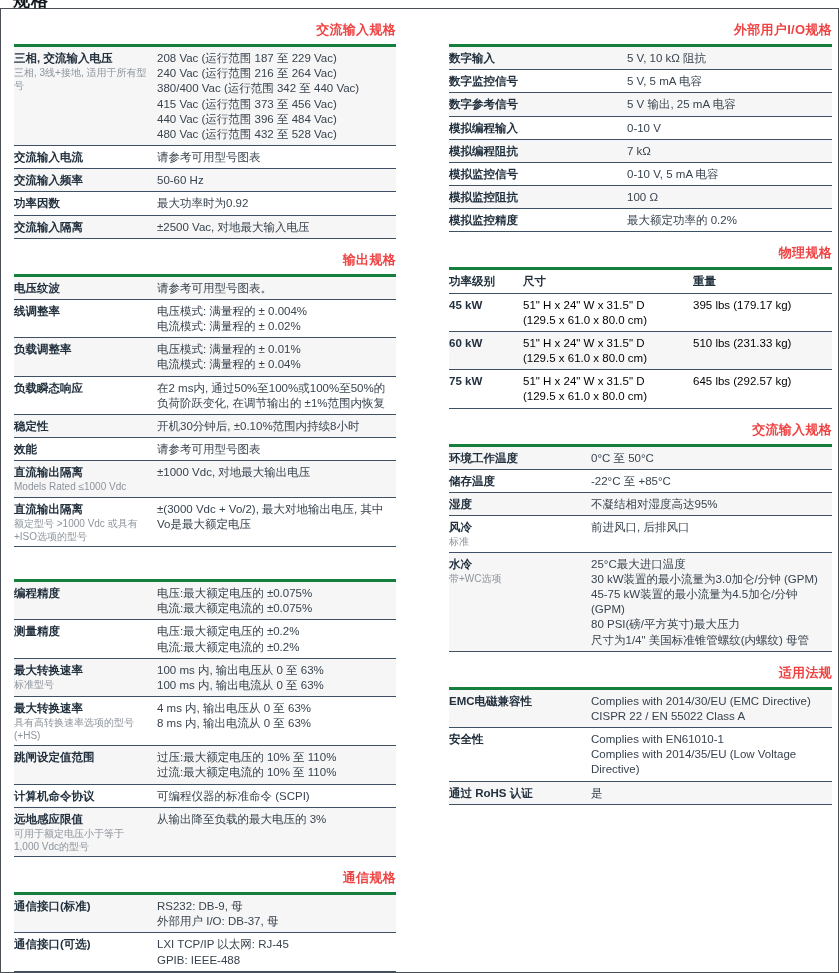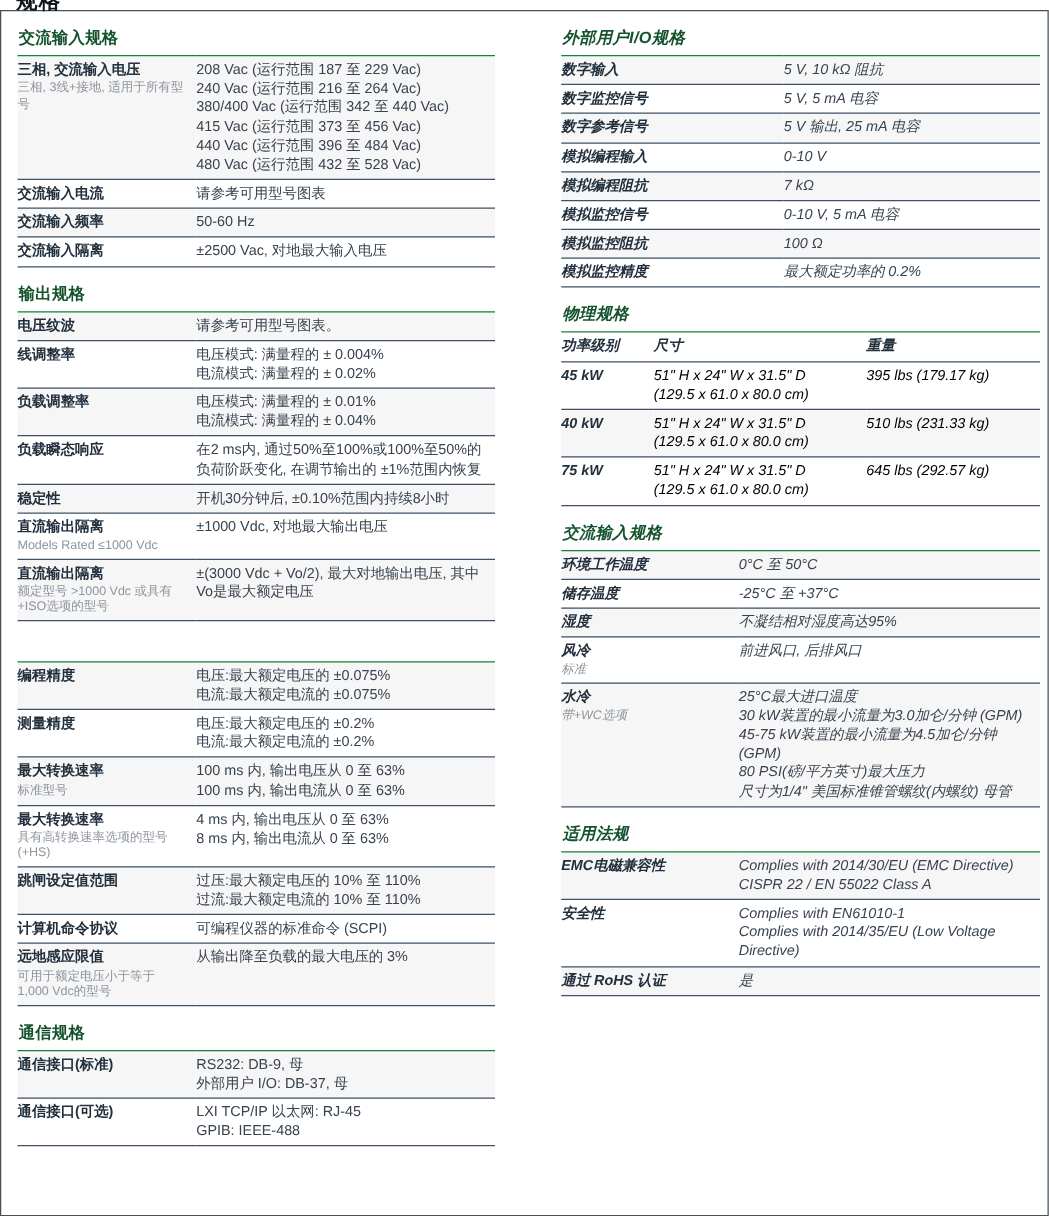--- a/index.html
+++ b/index.html
@@ -13,27 +13,27 @@
     position:absolute;top:-11px;left:13px;margin:0;
     font-size:17px;font-weight:bold;color:#10161c;letter-spacing:1px;z-index:2;
   }
   .sheet{
     position:absolute;top:8px;left:0;right:0;bottom:0;
     box-sizing:border-box;border:1px solid #4a4f55;overflow:hidden;background:#fff;
   }
   .columns{display:flex;padding:0 6px 0 13px;}
   .col-left{width:382px;flex:none;}
   .col-gap{width:53px;flex:none;}
-  .col-right{width:383px;flex:none;font-style:italic;}
+  .col-right{width:383px;flex:none;}
 
   .sec-title{
     margin:0;padding:12px 0 5px 1px;
-    font-size:13px;font-weight:bold;color:#14532d;letter-spacing:0.3px;
+    font-size:13px;font-weight:bold;color:#ef4444;letter-spacing:0.3px;text-align:right;
   }
-  table{width:100%;border-collapse:collapse;border-top:1px solid #15803d;border-bottom:1px solid #3d5064;}
+  table{width:100%;border-collapse:collapse;border-top:3px solid #15803d;border-bottom:1px solid #3d5064;}
   tr+tr{border-top:1px solid #3d5064;}
   thead tr{border-bottom:1px solid #3d5064;}
   tbody tr:nth-child(odd){background:#f6f6f6;}
   .phys tbody tr:nth-child(odd){background:#fff;}
   .phys tbody tr:nth-child(even){background:#f6f6f6;}
   td,th{vertical-align:top;padding:4px 4px 3px 0;font-size:11.5px;line-height:1.32;text-align:left;}
   td.lbl{font-weight:bold;color:#22303e;padding-right:8px;}
   .lbl-sub{display:block;font-weight:normal;color:#8d949c;font-size:10px;line-height:1.25;margin-top:1px;}
   td.val{color:#38434f;white-space:pre-line;}
   th{font-weight:bold;color:#22303e;font-size:11.5px;}
@@ -72,20 +72,24 @@
             </tr>
             <tr>
               <td class="lbl"><span class="lbl-main">交流输入电流</span></td>
               <td class="val">请参考可用型号图表</td>
             </tr>
             <tr>
               <td class="lbl"><span class="lbl-main">交流输入频率</span></td>
               <td class="val">50-60 Hz</td>
             </tr>
             <tr>
+              <td class="lbl"><span class="lbl-main">功率因数</span></td>
+              <td class="val">最大功率时为0.92</td>
+            </tr>
+            <tr>
               <td class="lbl"><span class="lbl-main">交流输入隔离</span></td>
               <td class="val">±2500 Vac, 对地最大输入电压</td>
             </tr>
           </tbody>
         </table>
       </section>
 
       <section>
         <h2 class="sec-title">输出规格</h2>
         <table>
@@ -104,20 +108,24 @@
               <td class="val">电压模式: 满量程的 ± 0.01%
 电流模式: 满量程的 ± 0.04%</td>
             </tr>
             <tr>
               <td class="lbl"><span class="lbl-main">负载瞬态响应</span></td>
               <td class="val">在2 ms内, 通过50%至100%或100%至50%的负荷阶跃变化, 在调节输出的 ±1%范围内恢复</td>
             </tr>
             <tr>
               <td class="lbl"><span class="lbl-main">稳定性</span></td>
               <td class="val">开机30分钟后, ±0.10%范围内持续8小时</td>
+            </tr>
+            <tr>
+              <td class="lbl"><span class="lbl-main">效能</span></td>
+              <td class="val">请参考可用型号图表</td>
             </tr>
             <tr>
               <td class="lbl"><span class="lbl-main">直流输出隔离</span><span class="lbl-sub">Models Rated ≤1000 Vdc</span></td>
               <td class="val">±1000 Vdc, 对地最大输出电压</td>
             </tr>
             <tr>
               <td class="lbl"><span class="lbl-main">直流输出隔离</span><span class="lbl-sub">额定型号 &gt;1000 Vdc 或具有 +ISO选项的型号</span></td>
               <td class="val">±(3000 Vdc + Vo/2), 最大对地输出电压, 其中Vo是最大额定电压</td>
             </tr>
           </tbody>
@@ -237,21 +245,21 @@
             </tr>
           </thead>
           <tbody>
             <tr>
               <td>45 kW</td>
               <td>51" H x 24" W x 31.5" D
 (129.5 x 61.0 x 80.0 cm)</td>
               <td>395 lbs (179.17 kg)</td>
             </tr>
             <tr>
-              <td>40 kW</td>
+              <td>60 kW</td>
               <td>51" H x 24" W x 31.5" D
 (129.5 x 61.0 x 80.0 cm)</td>
               <td>510 lbs (231.33 kg)</td>
             </tr>
             <tr>
               <td>75 kW</td>
               <td>51" H x 24" W x 31.5" D
 (129.5 x 61.0 x 80.0 cm)</td>
               <td>645 lbs (292.57 kg)</td>
             </tr>
@@ -262,21 +270,21 @@
       <section>
         <h2 class="sec-title">交流输入规格</h2>
         <table class="env">
           <tbody>
             <tr>
               <td class="lbl"><span class="lbl-main">环境工作温度</span></td>
               <td class="val">0°C 至 50°C</td>
             </tr>
             <tr>
               <td class="lbl"><span class="lbl-main">储存温度</span></td>
-              <td class="val">-25°C 至 +37°C</td>
+              <td class="val">-22°C 至 +85°C</td>
             </tr>
             <tr>
               <td class="lbl"><span class="lbl-main">湿度</span></td>
               <td class="val">不凝结相对湿度高达95%</td>
             </tr>
             <tr>
               <td class="lbl"><span class="lbl-main">风冷</span><span class="lbl-sub">标准</span></td>
               <td class="val">前进风口, 后排风口</td>
             </tr>
             <tr>

